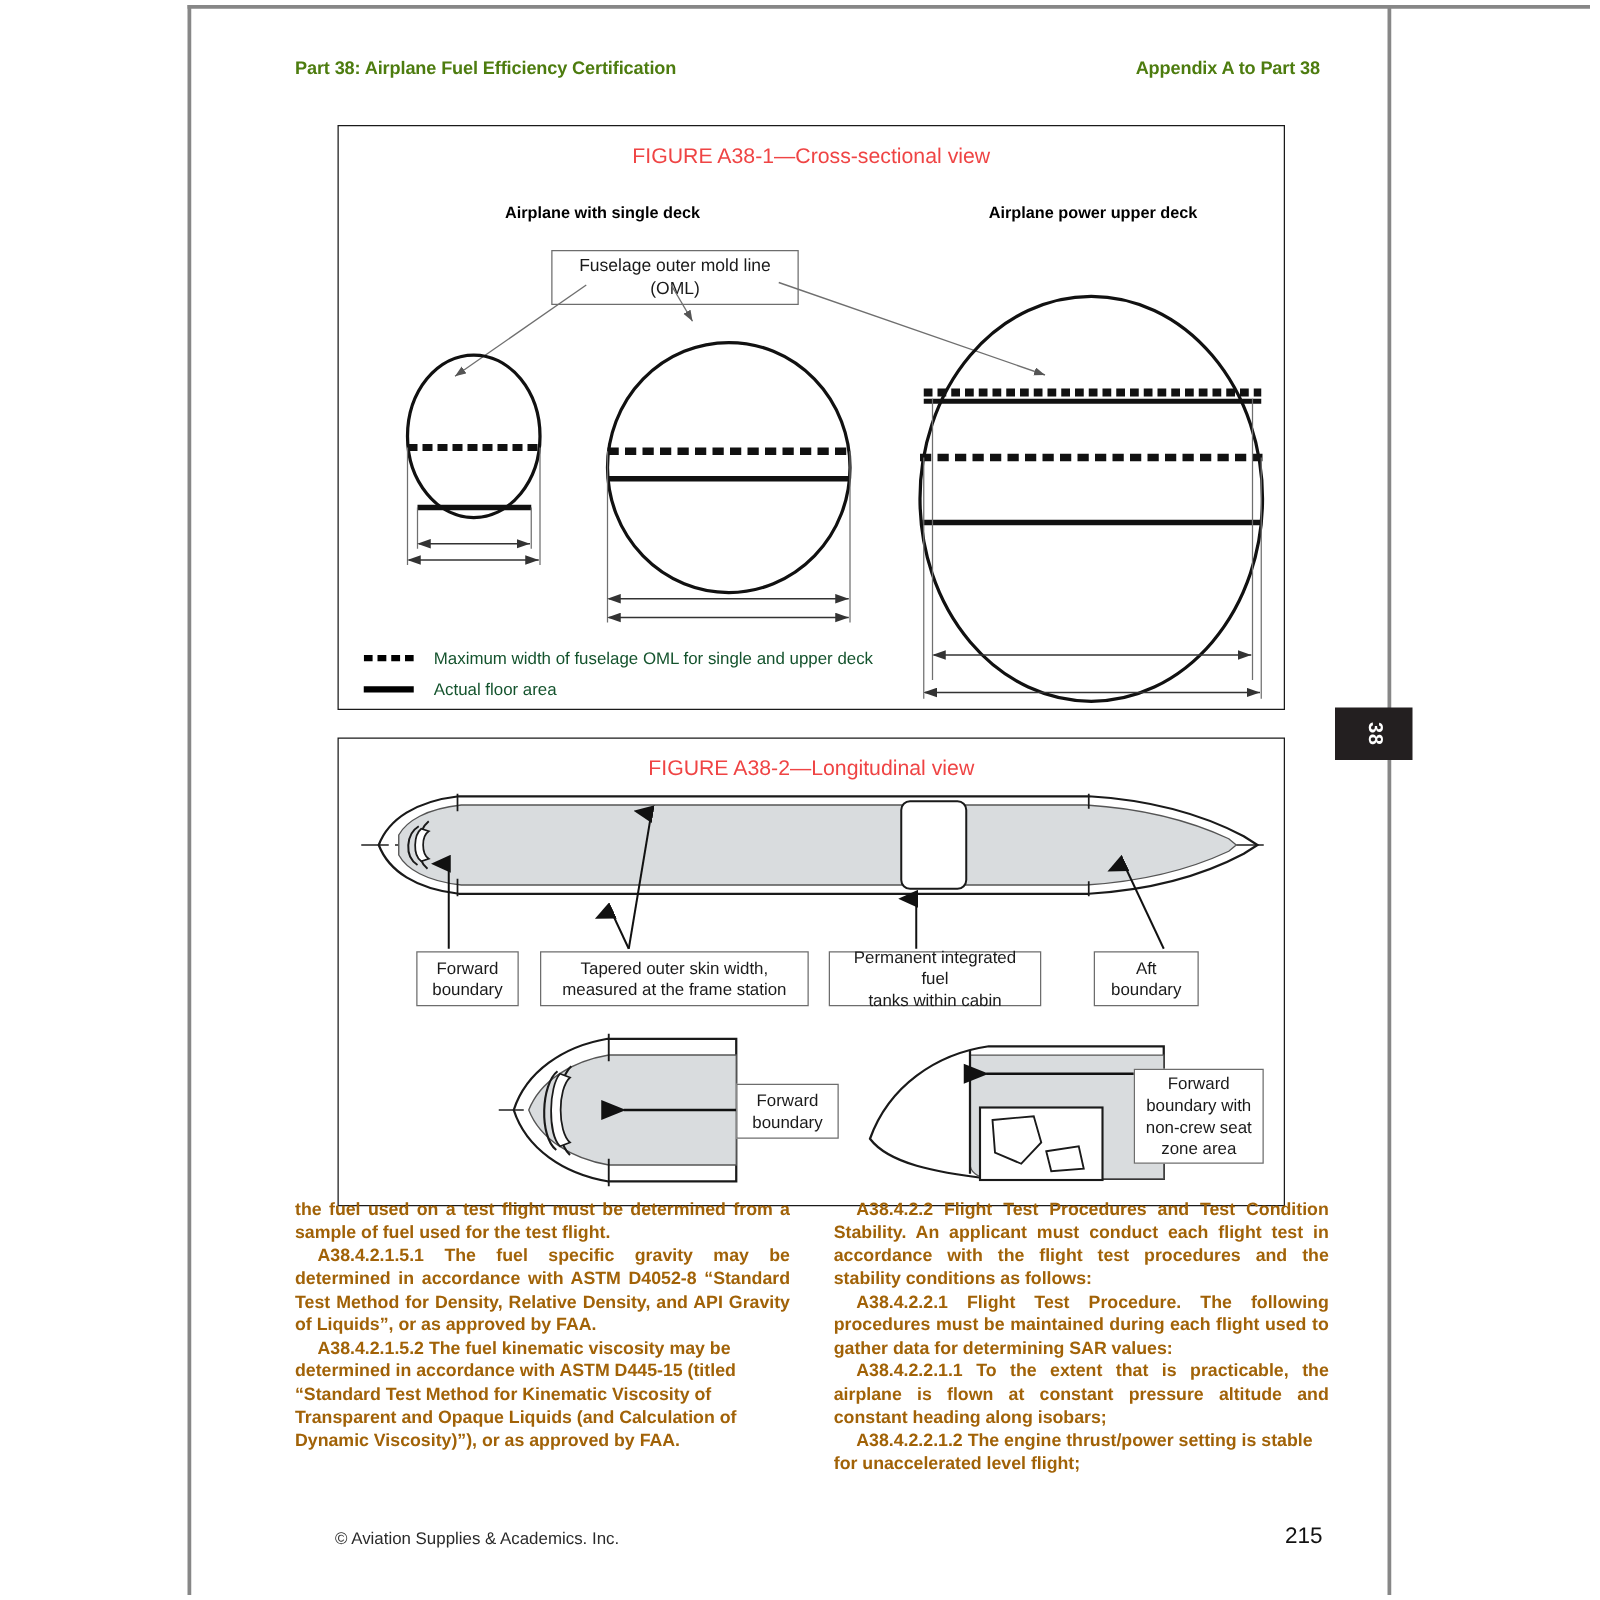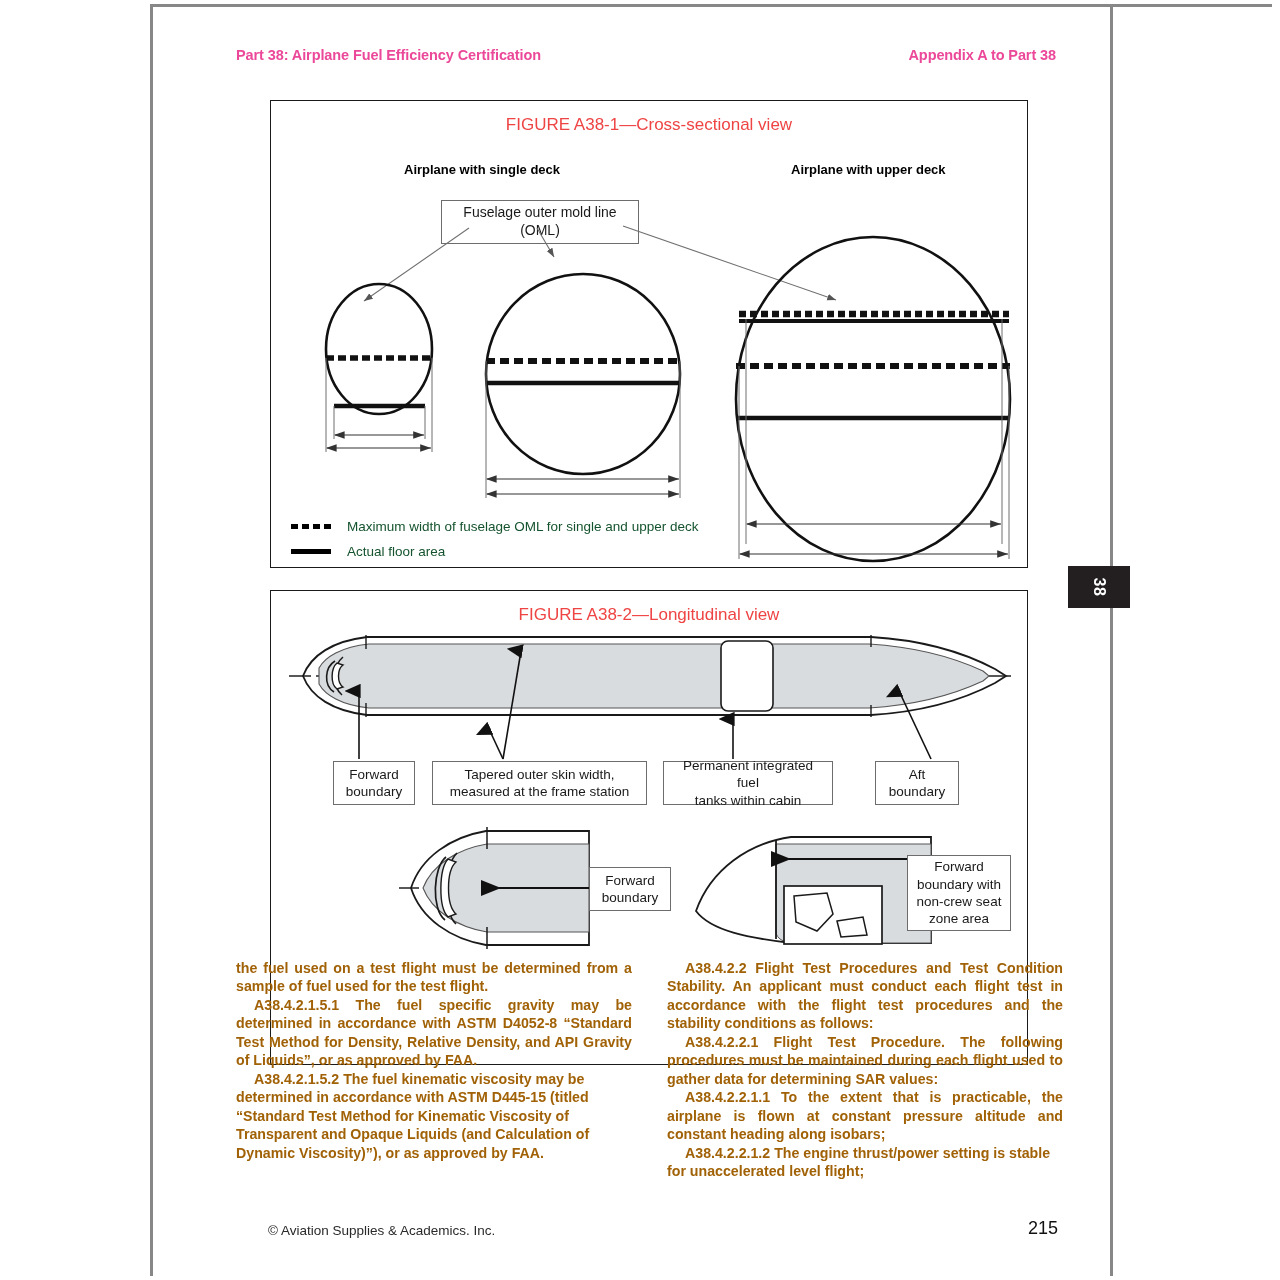--- a/index.html
+++ b/index.html
@@ -29,21 +29,21 @@
     width: 3px; height: 1272px;
     background: #878787;
   }
 
   
   .runhead {
     position: absolute;
     top: 47px;
     font-size: 14.5px;
     font-weight: bold;
-    color: #ec4899;
+    color: #4d7c0f;
     letter-spacing: -0.1px;
   }
   .runhead.left { left: 236px; }
   .runhead.right { right: 224px; }
 
   
   .thumbtab {
     position: absolute;
     left: 1068px; top: 566px;
     width: 62px; height: 42px;
@@ -60,21 +60,21 @@
   }
 
   
   .figbox {
     position: absolute;
     border: 1.6px solid #1a1a1a;
     background: #ffffff;
     box-sizing: border-box;
   }
   #fig1 { left: 270px; top: 100px; width: 758px; height: 468px; }
-  #fig2 { left: 270px; top: 590px; width: 758px; height: 475px; }
+  #fig2 { left: 270px; top: 590px; width: 758px; height: 375px; }
 
   .figtitle {
     position: absolute;
     left: 0; right: 0;
     text-align: center;
     font-size: 17px;
     color: #ef4444;
   }
   .decklabel {
     position: absolute;
@@ -165,21 +165,21 @@
 
   <div class="thumbtab">
     <span>38</span>
   </div>
 
   <div class="figbox" id="fig1">
 
     <div class="figtitle" style="top:14px;">FIGURE A38-1—Cross-sectional view</div>
 
     <div class="decklabel" style="left:133px; top:61px;">Airplane with single deck</div>
-    <div class="decklabel" style="left:520px; top:61px;">Airplane with upper deck</div>
+    <div class="decklabel" style="left:520px; top:61px;">Airplane power upper deck</div>
 
     <div class="callout" style="left:170px; top:99px; width:198px; height:27px; font-size:14px;">
       <span>Fuselage outer mold line (OML)</span>
     </div>
 
     <svg class="svg-layer" width="758" height="468" viewBox="0 0 758 468">
       <defs>
         <marker id="arrTiny" markerWidth="9" markerHeight="9" refX="8" refY="3" orient="auto" markerUnits="strokeWidth">
           <path d="M0,0 L8,3 L0,6 z" fill="#555"></path>
         </marker>

